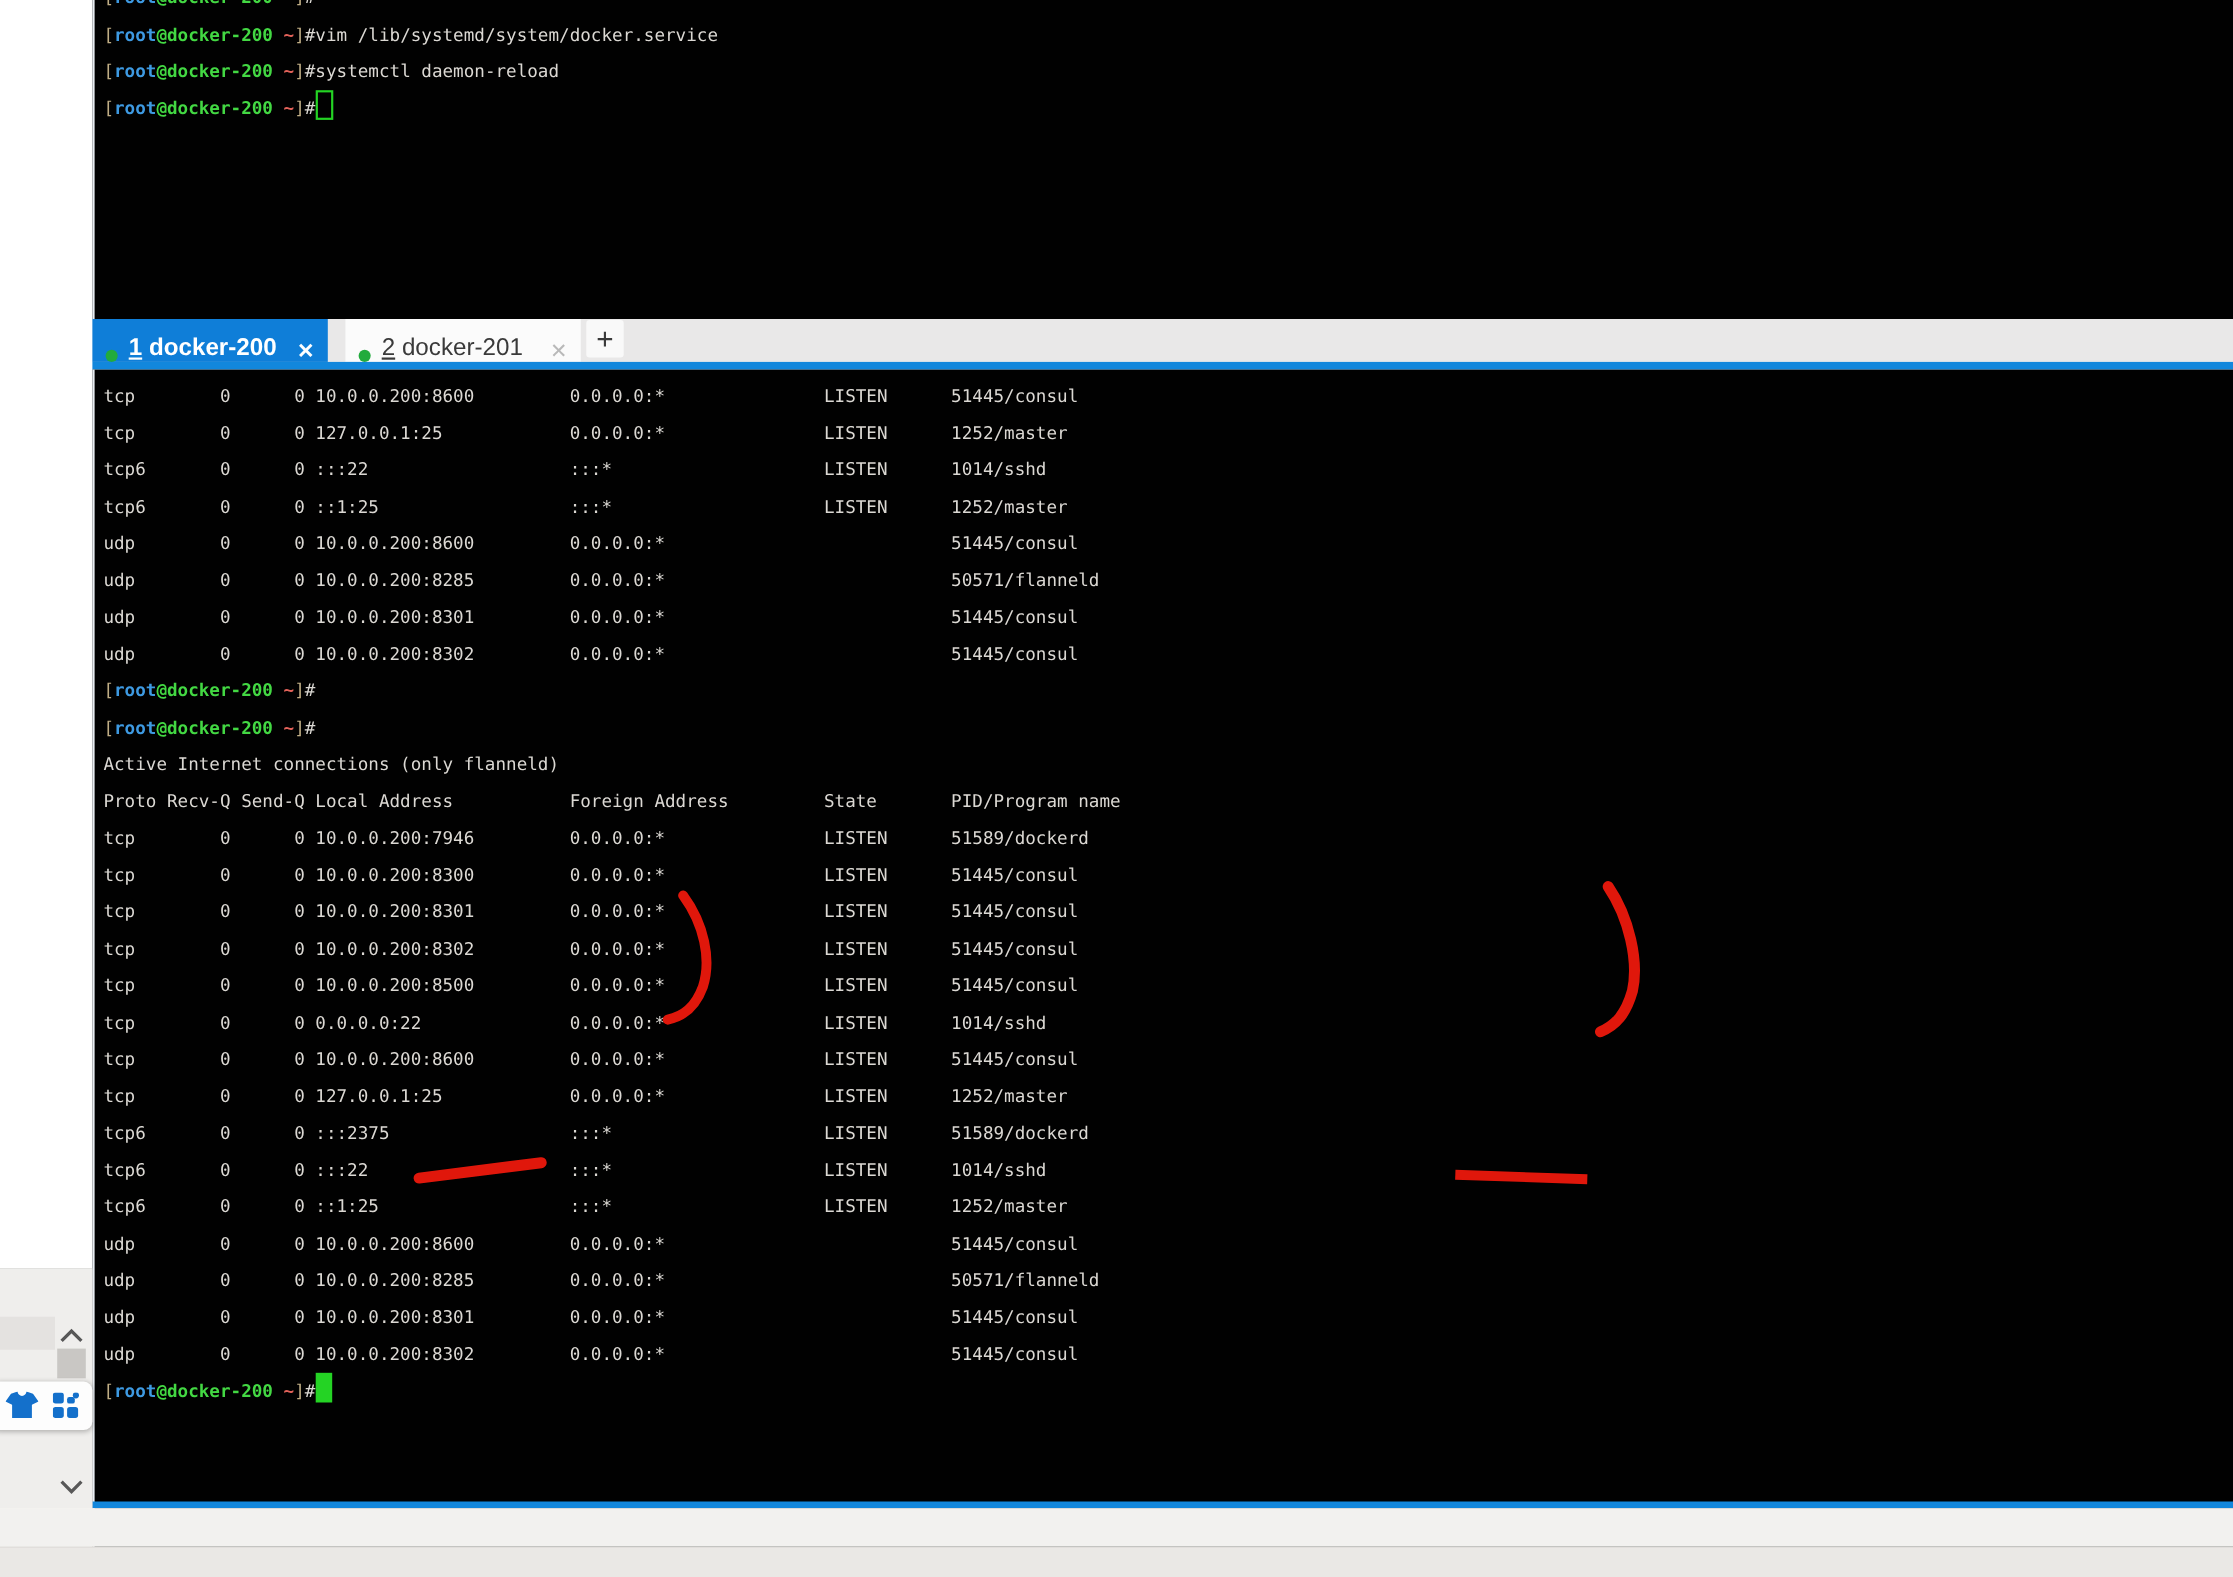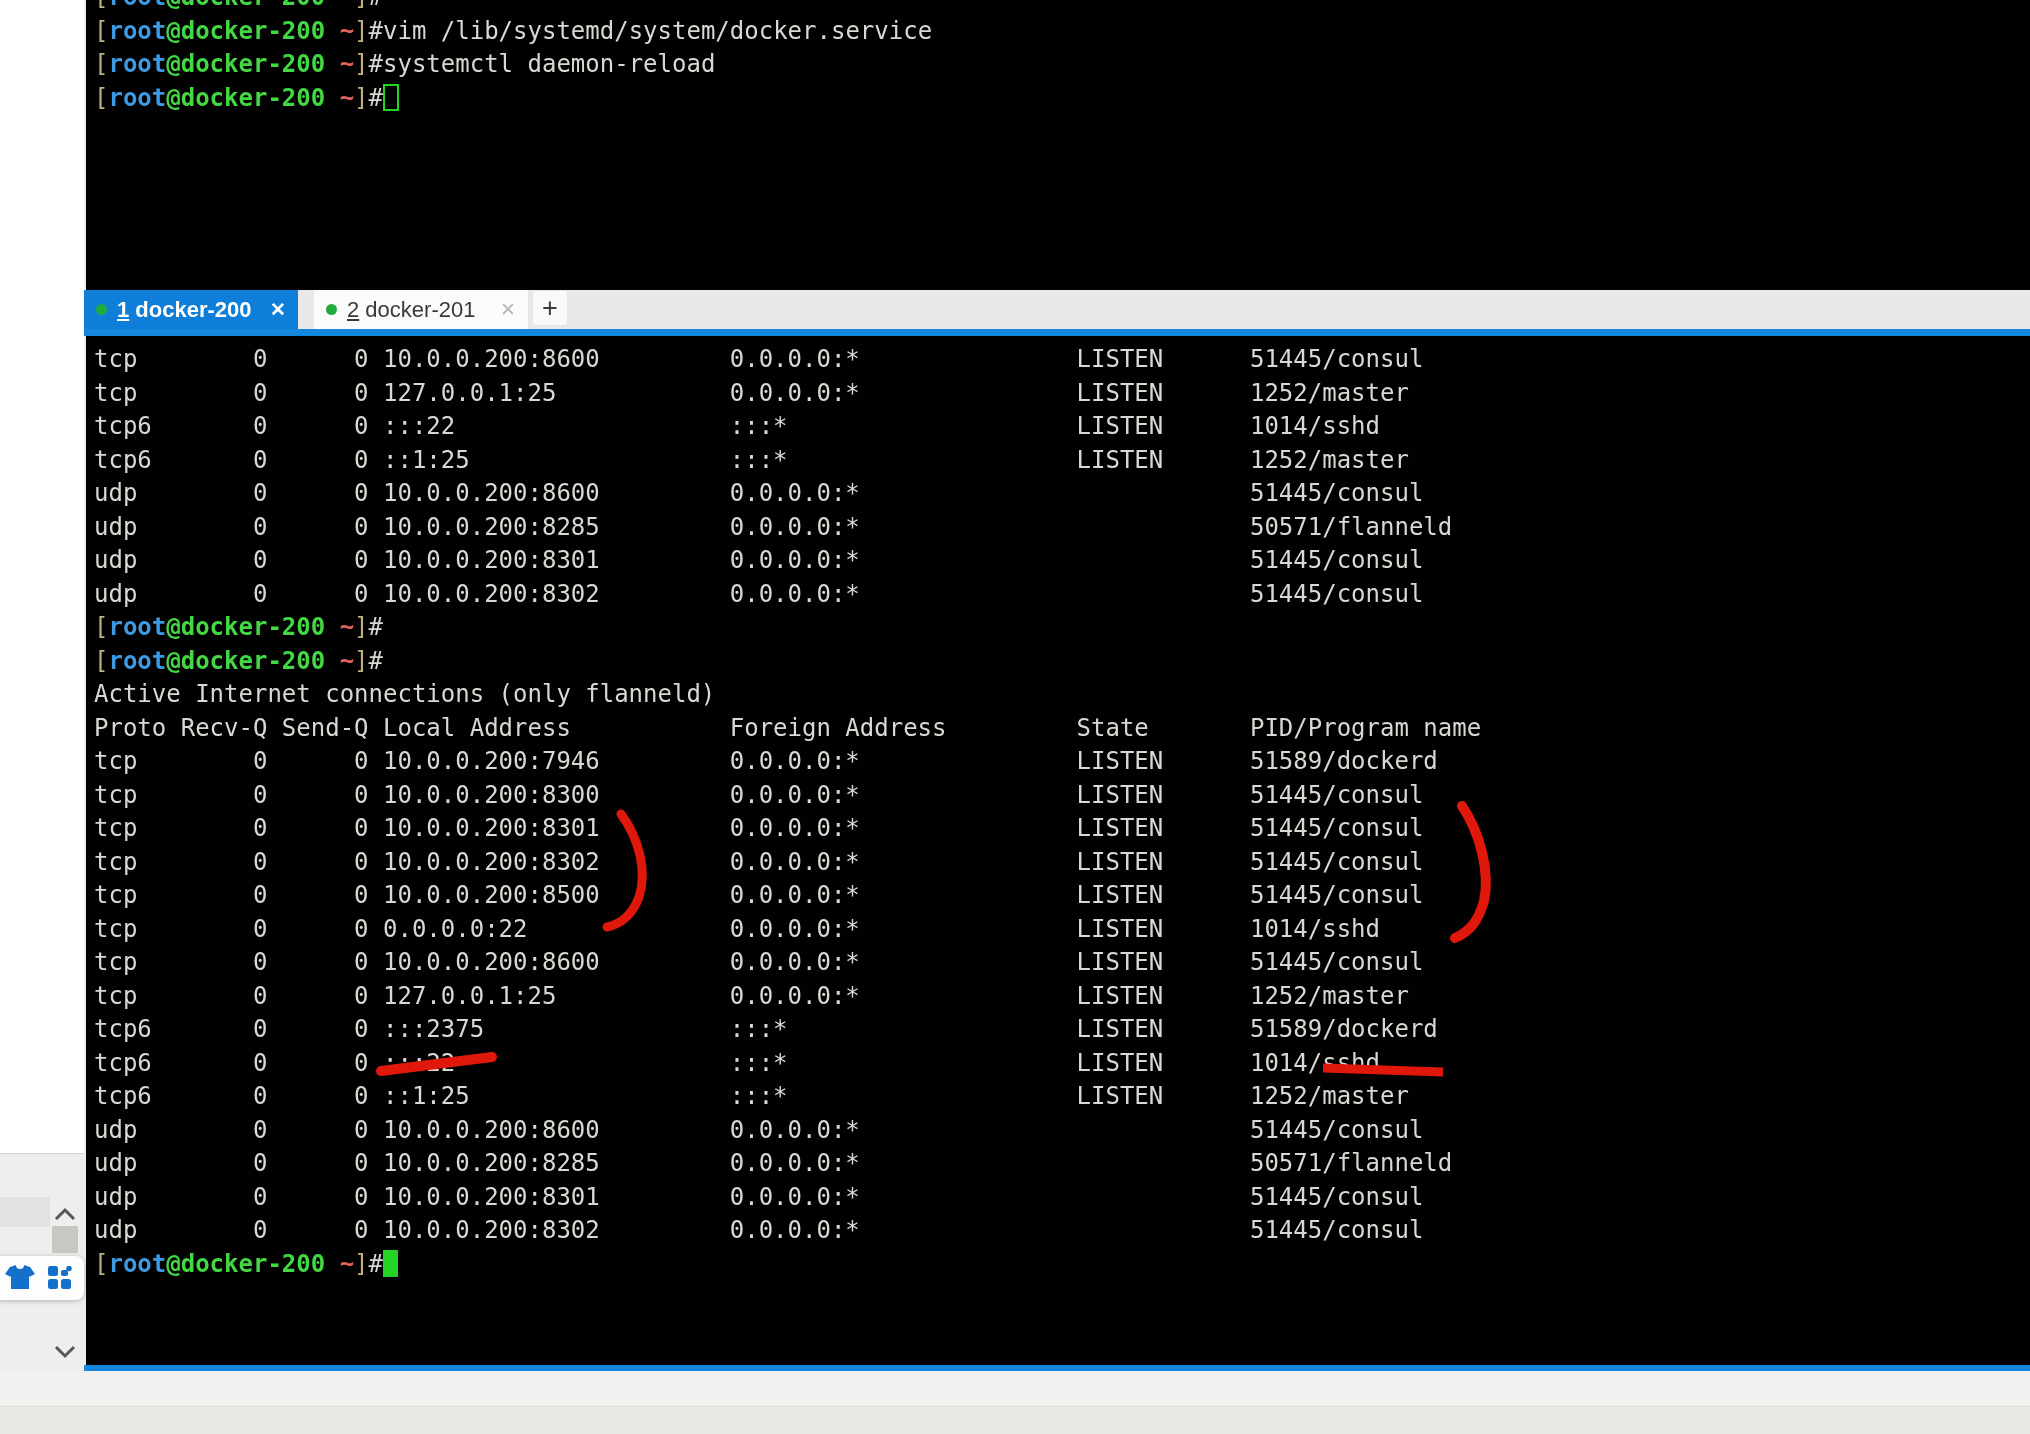--- a/index.html
+++ b/index.html
@@ -7,36 +7,36 @@
        font-family:"Liberation Sans",sans-serif}
 
   
   .term{position:absolute;left:84px;width:1946px;background:#010101;overflow:hidden;
         border-left:2px solid #e9eef3;box-sizing:border-box}
   #term-top{top:0;height:290px}
   #term-main{top:336px;height:1298px}
   .inner{position:relative}
   #term-top .inner{margin-top:-19px;padding-left:8px}
   #term-main .inner{padding:7px 0 0 8px}
-  .tline{white-space:pre;font-family:"DejaVu Sans Mono",monospace;font-size:24px;
+  .tline{white-space:pre;font-family:"DejaVu Sans Mono",monospace;font-size:16px;
          line-height:33.5px;color:#dbd8d3;font-weight:400}
   .c-fg{color:#dbd8d3}
   .c-br{color:#c0ae85}
   .c-user{color:#3e9ae2;font-weight:bold}
   .c-host{color:#43d843;font-weight:bold}
   .c-tl{color:#e4635a;font-weight:bold}
   .cursor-block{display:inline-block;width:15px;height:27px;background:#24d324;
                 vertical-align:-5px}
   .cursor-outline{display:inline-block;width:12px;height:23px;border:2px solid #24d324;
                   vertical-align:-5px;background:transparent}
 
   
   #tabbar{position:absolute;left:84px;top:290px;width:1946px;height:39px;background:#e9e8e8;
           display:flex;align-items:stretch}
-  .tab{display:flex;align-items:center;padding:0 12px;width:214px;box-sizing:border-box;
+  .tab{display:flex;align-items:flex-end;padding:0 12px;width:214px;box-sizing:border-box;
        font-size:22px;cursor:default}
   .tab.active{background:#0f7ed8;color:#ffffff;font-weight:bold}
   .tab.inactive{background:#fbfbfb;color:#3a3a3a;margin-left:16px}
   .dot{width:11px;height:11px;border-radius:50%;background:#22ab3d;flex:0 0 auto;
        margin-right:10px}
   .tab-num{text-decoration:underline}
   .tab-close{margin-left:auto;font-size:19px;line-height:1}
   .tab.active .tab-close{color:#ffffff}
   .tab.inactive .tab-close{color:#b9b9b9}
   #plus-btn{width:34px;height:34px;margin-left:5px;margin-top:1px;background:#f9f9f9;

